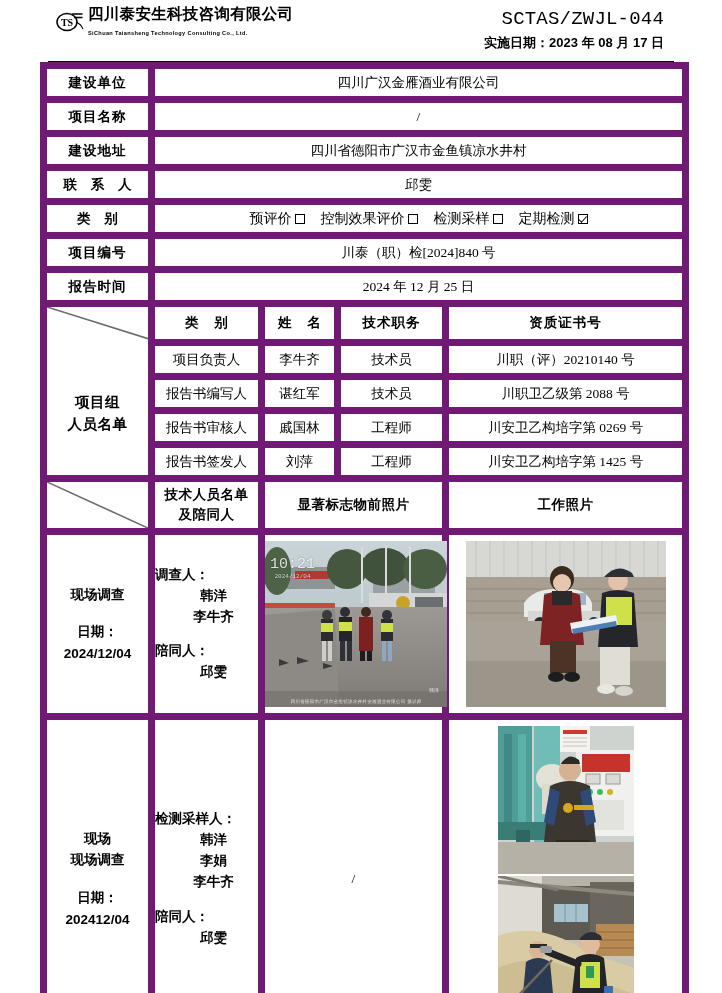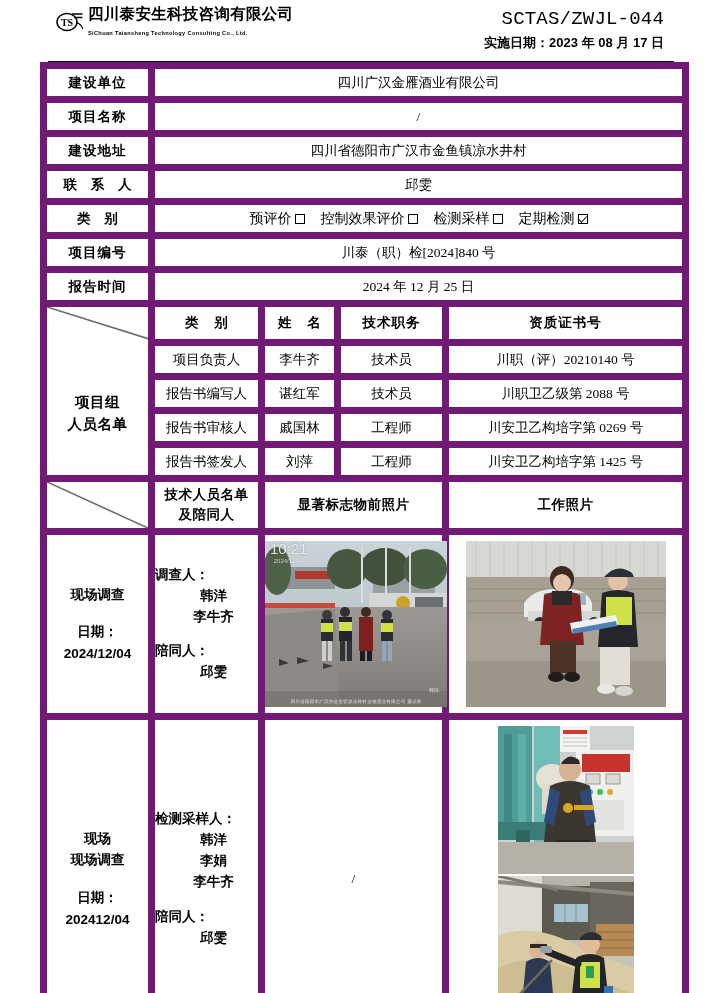--- a/index.html
+++ b/index.html
@@ -248,23 +248,23 @@
     font-size: 15px;
     vertical-align: middle;
   }
 
   
   .ph { position: relative; display: block; margin: 0 auto; overflow: hidden; }
   .ph svg { display: block; width: 100%; height: 100%; }
   .ph-stamp {
     position: absolute;
     left: 5px;
-    top: 0;
+    top: 16px;
     color: rgba(255,255,255,0.82);
-    font-family: Liberation Sans, sans-serif;
+    font-family: Liberation Mono, monospace;
     font-size: 15px;
     font-weight: normal;
     line-height: 1;
     text-shadow: 0 0 2px rgba(0,0,0,0.35);
   }
   .ph-stamp small {
     display: block;
     font-size: 6px;
     margin-top: 2px;
     opacity: 0.85;

